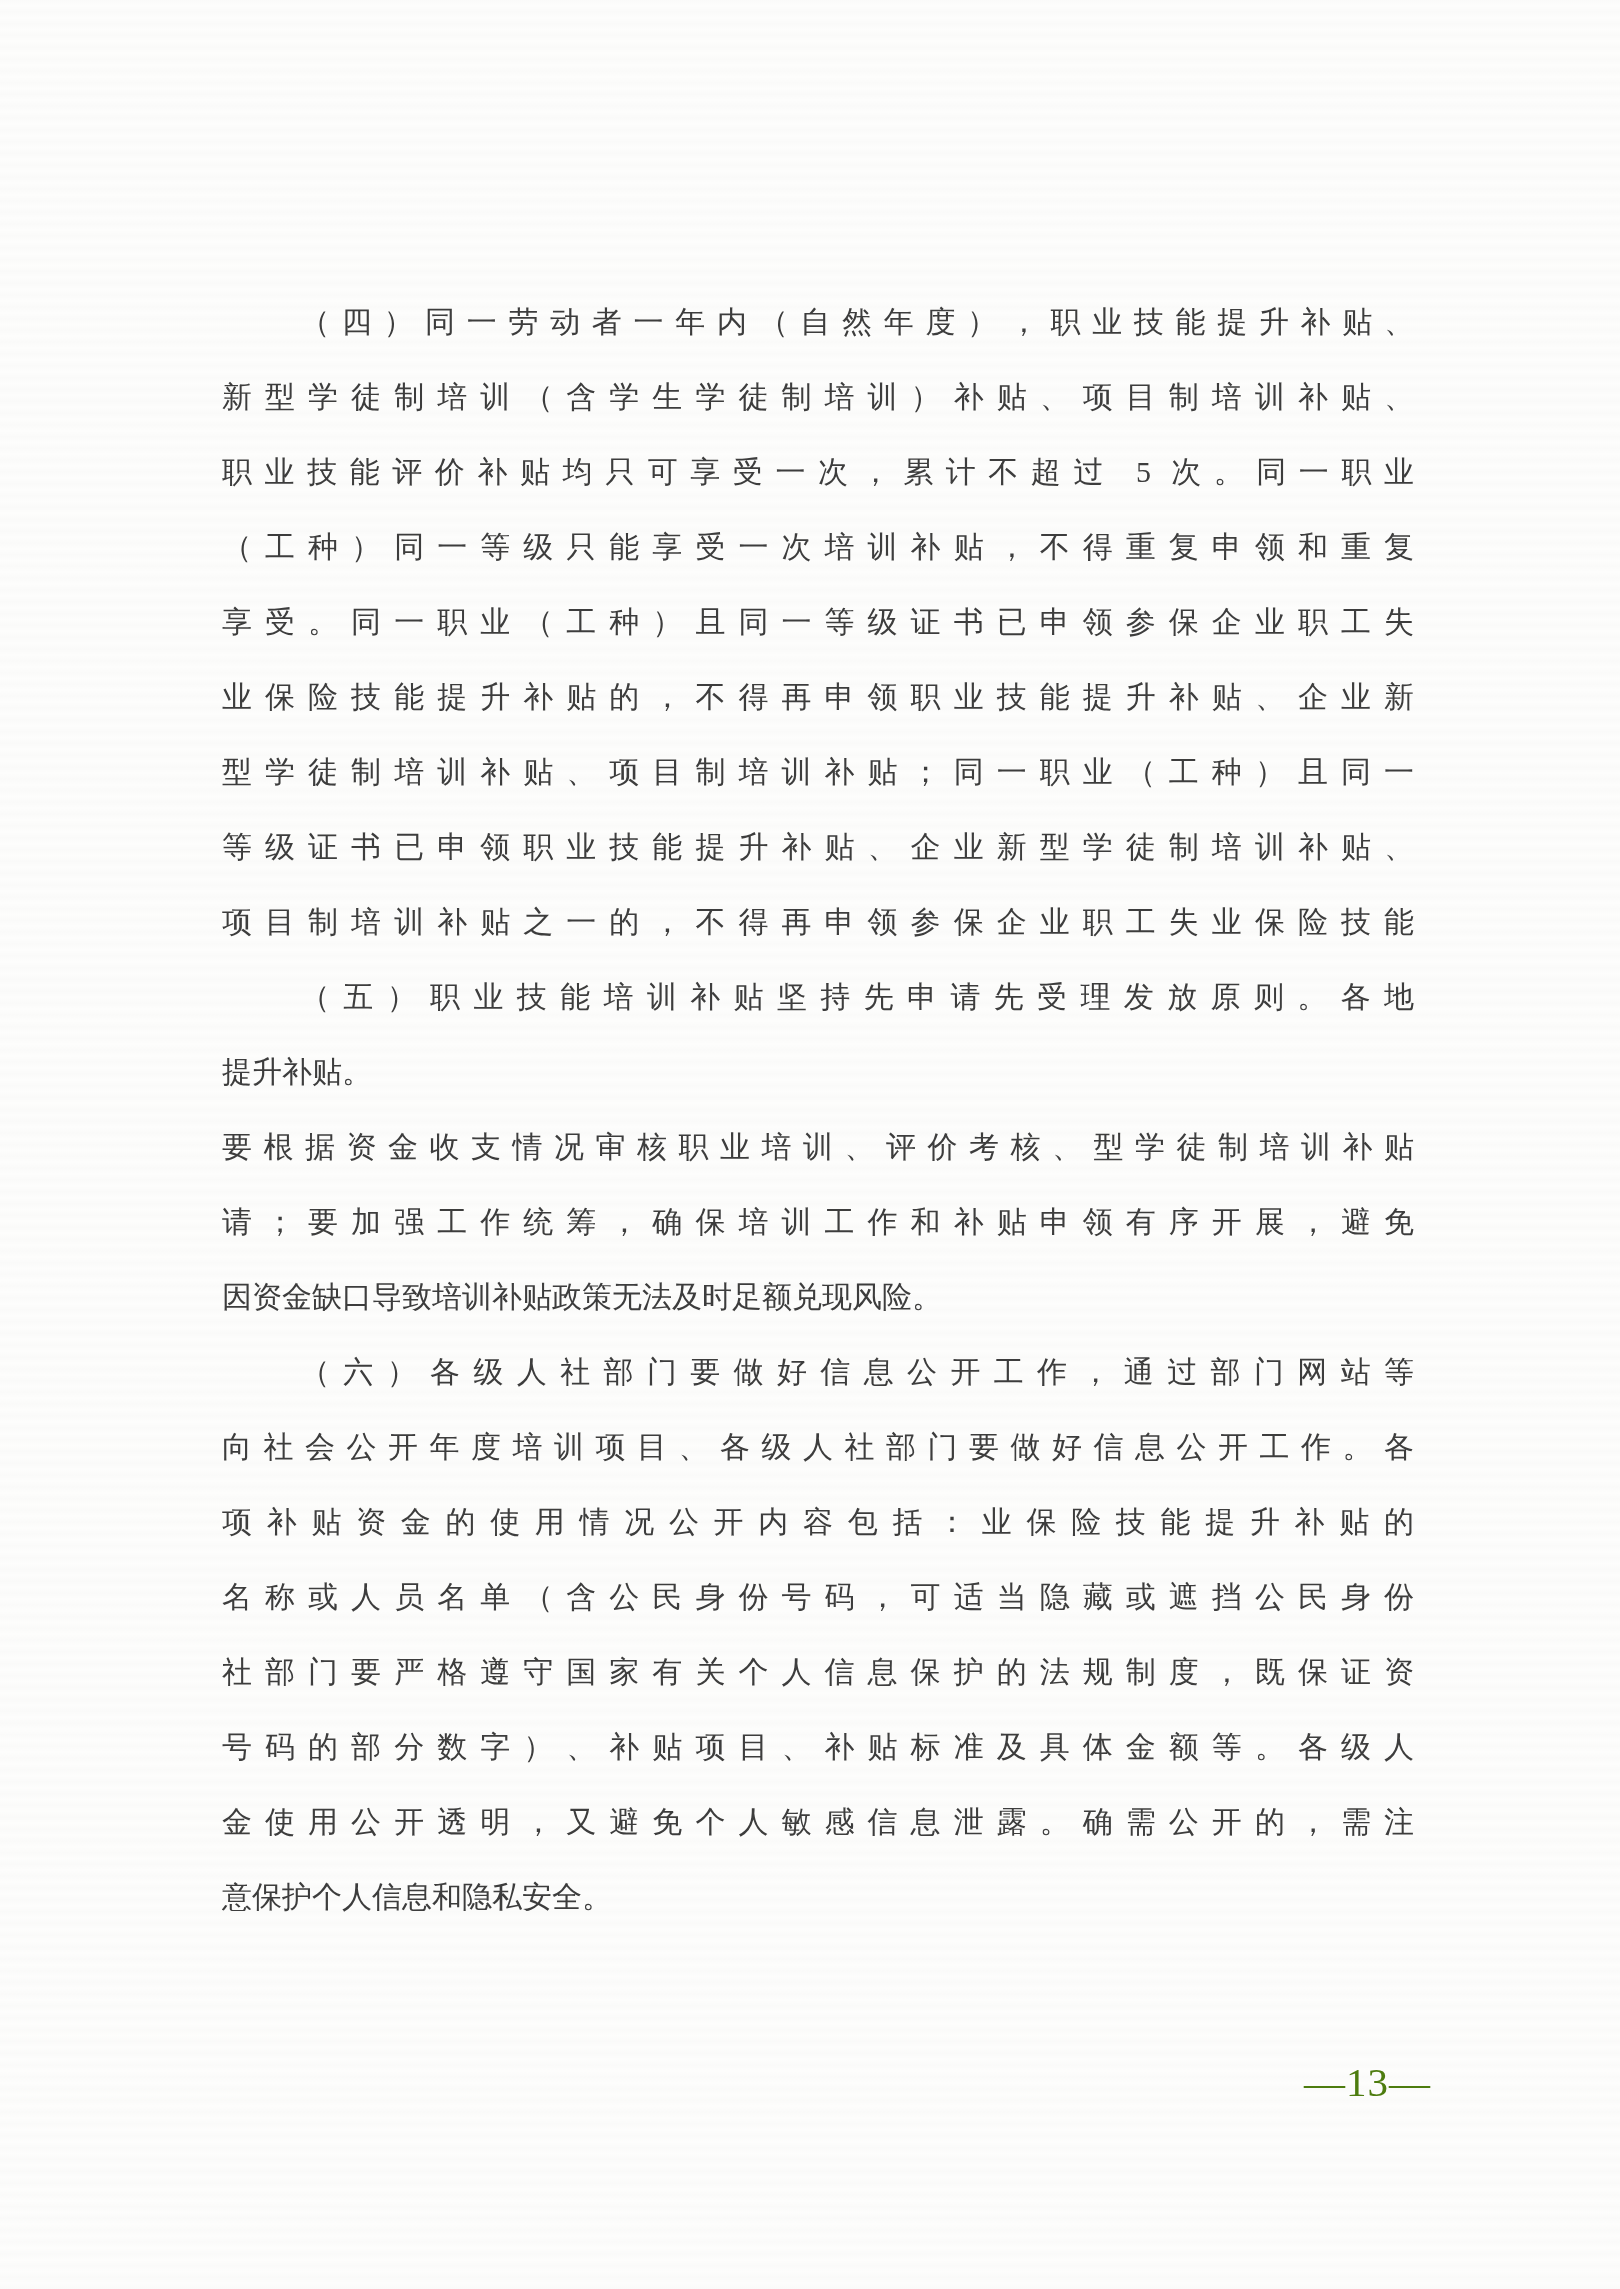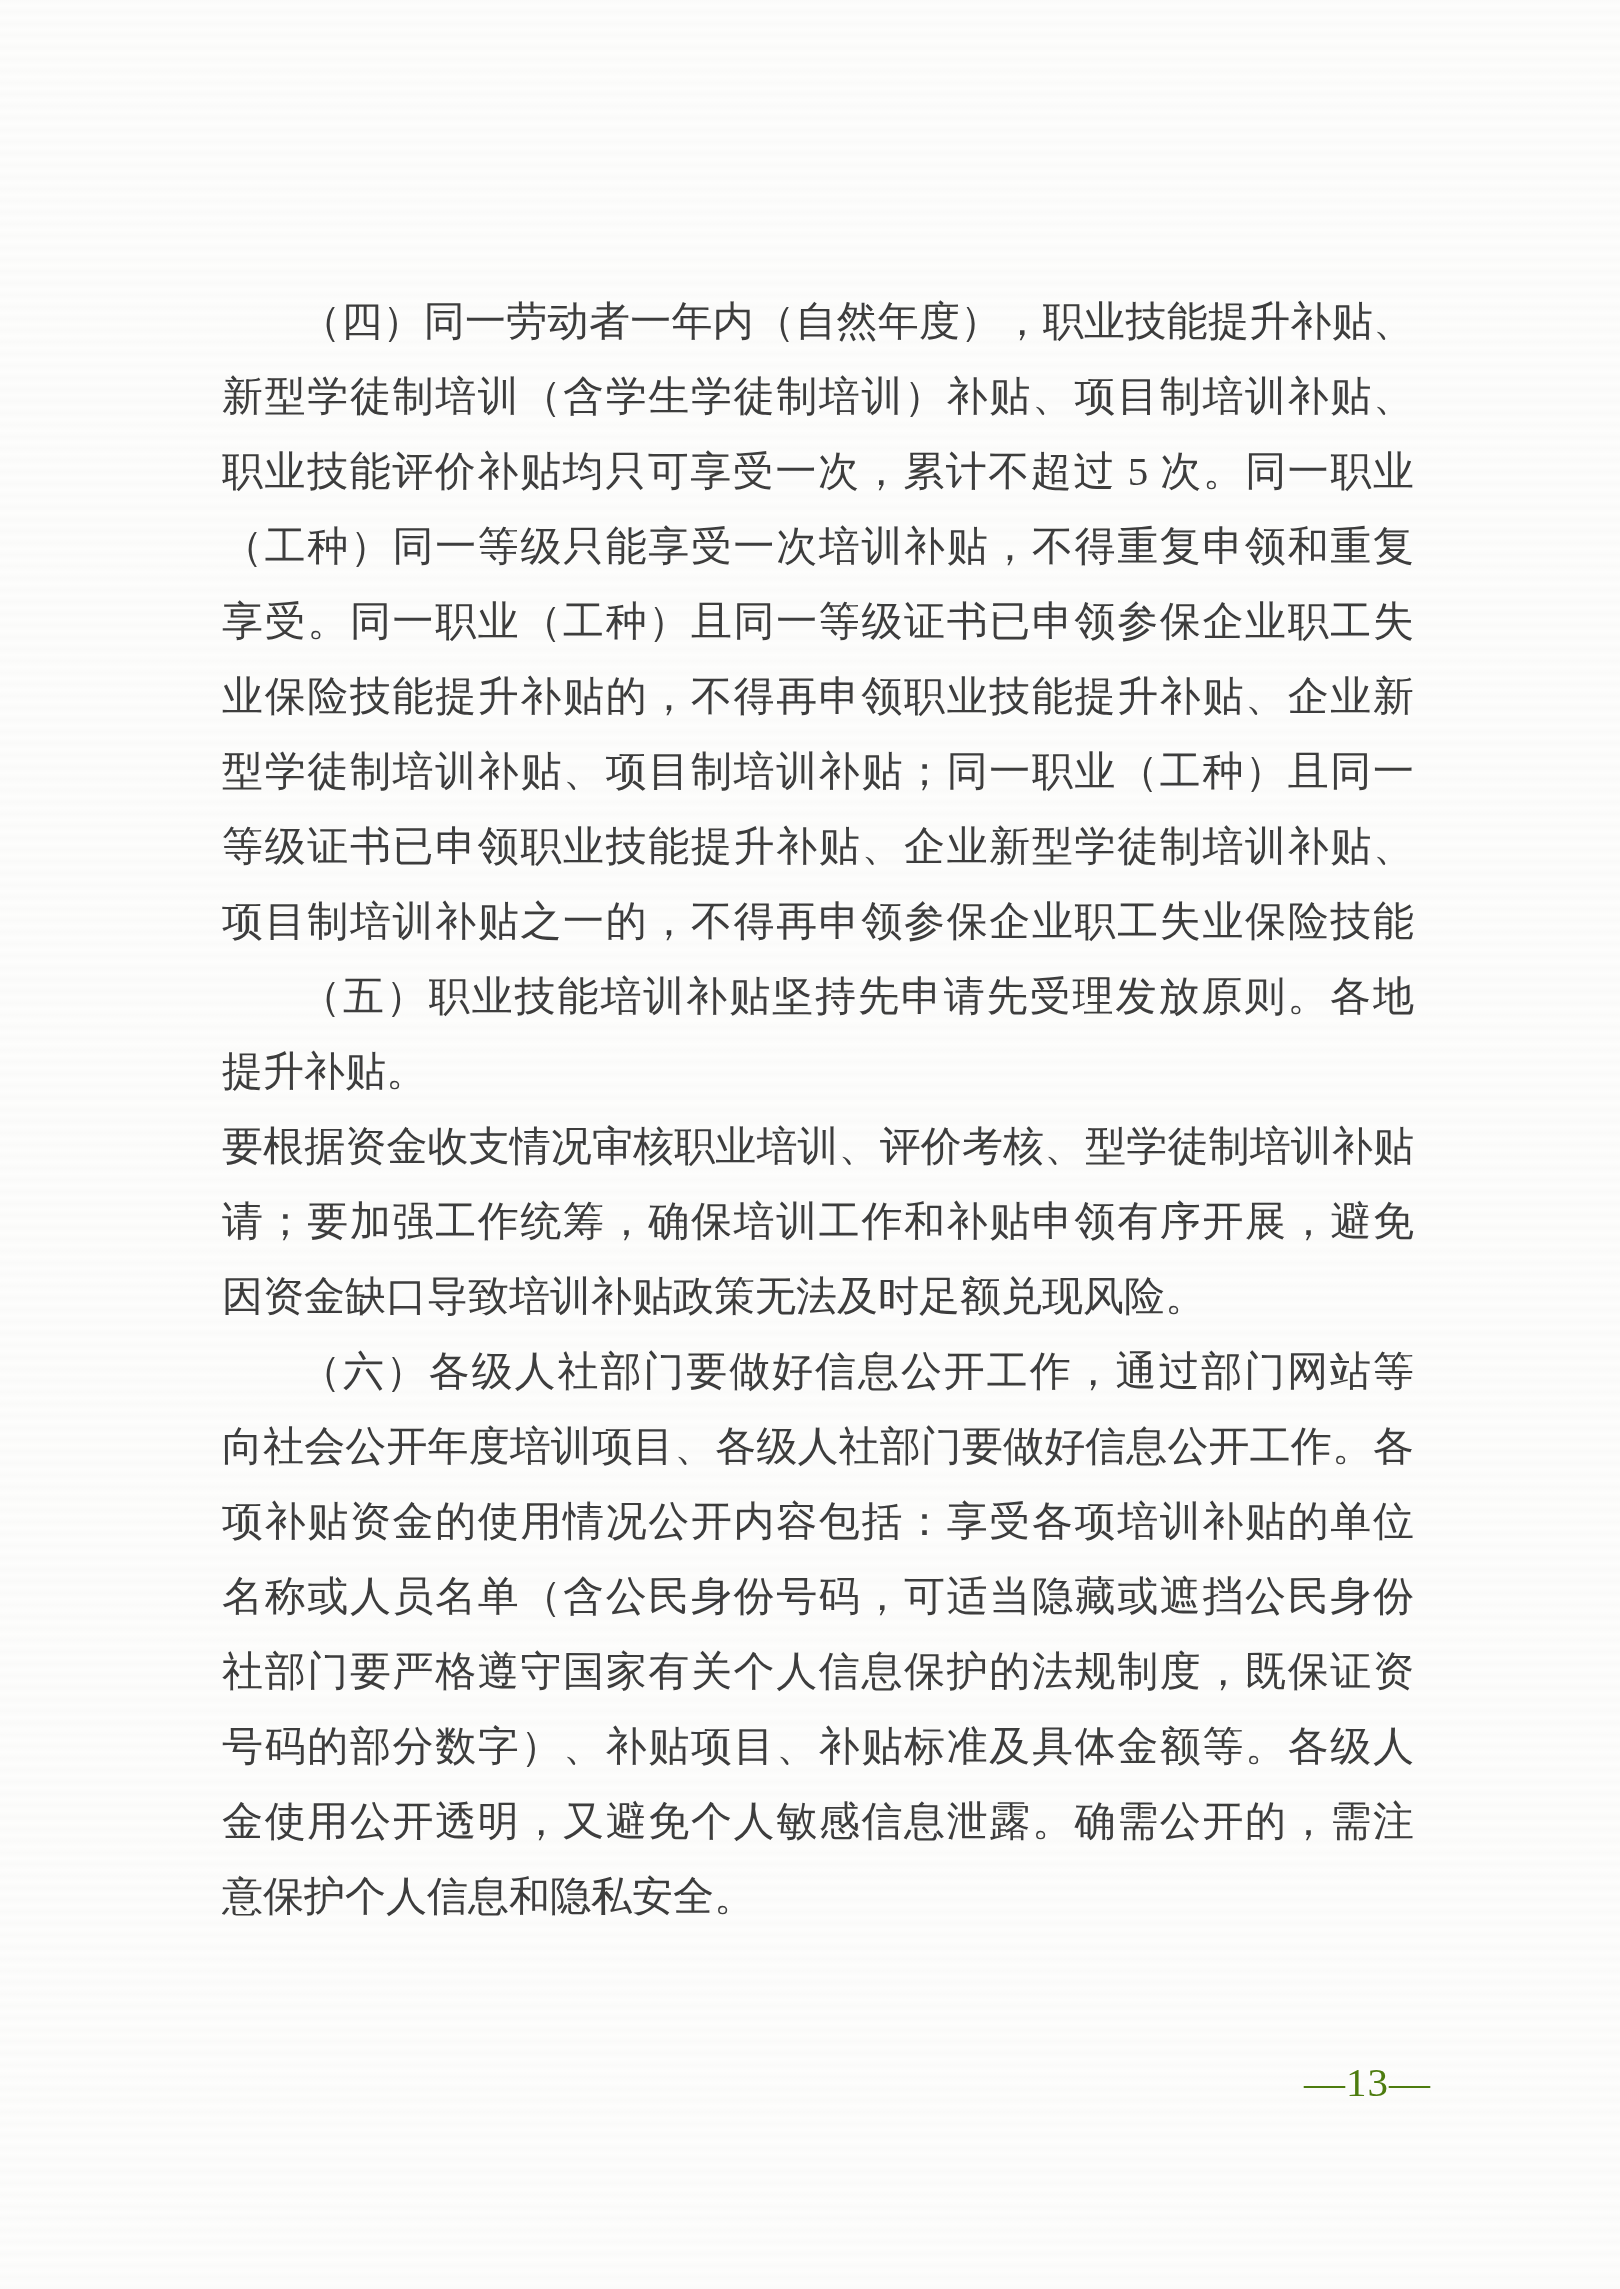--- a/index.html
+++ b/index.html
@@ -25,21 +25,21 @@
     );
     pointer-events: none;
   }
   .text-block {
     position: absolute;
     left: 222px;
     top: 284px;
     width: 1192px;
   }
   .line {
-    font-size: 41px;
+    font-size: 30px;
     line-height: 75px;
     height: 75px;
     text-align: justify;
     text-align-last: justify;
     text-justify: inter-character;
     overflow: hidden;
   }
   .line.indent { text-indent: 78px; }
   .line.para-end { text-align-last: left; }
   .page-number {
@@ -66,21 +66,21 @@
     <div class="line">型学徒制培训补贴、项目制培训补贴；同一职业（工种）且同一</div>
     <div class="line">等级证书已申领职业技能提升补贴、企业新型学徒制培训补贴、</div>
     <div class="line">项目制培训补贴之一的，不得再申领参保企业职工失业保险技能</div>
     <div class="line indent">（五）职业技能培训补贴坚持先申请先受理发放原则。各地</div>
     <div class="line para-end">提升补贴。</div>
     <div class="line">要根据资金收支情况审核职业培训、评价考核、型学徒制培训补贴</div>
     <div class="line">请；要加强工作统筹，确保培训工作和补贴申领有序开展，避免</div>
     <div class="line para-end">因资金缺口导致培训补贴政策无法及时足额兑现风险。</div>
     <div class="line indent">（六）各级人社部门要做好信息公开工作，通过部门网站等</div>
     <div class="line">向社会公开年度培训项目、各级人社部门要做好信息公开工作。各</div>
-    <div class="line">项补贴资金的使用情况公开内容包括：享受各项培训补贴的单位</div>
+    <div class="line">项补贴资金的使用情况公开内容包括：业保险技能提升补贴的</div>
     <div class="line">名称或人员名单（含公民身份号码，可适当隐藏或遮挡公民身份</div>
     <div class="line">社部门要严格遵守国家有关个人信息保护的法规制度，既保证资</div>
     <div class="line">号码的部分数字）、补贴项目、补贴标准及具体金额等。各级人</div>
     <div class="line">金使用公开透明，又避免个人敏感信息泄露。确需公开的，需注</div>
     <div class="line para-end">意保护个人信息和隐私安全。</div>
   </div>
   <div class="page-number">—13—</div>
 </div>
 
 

